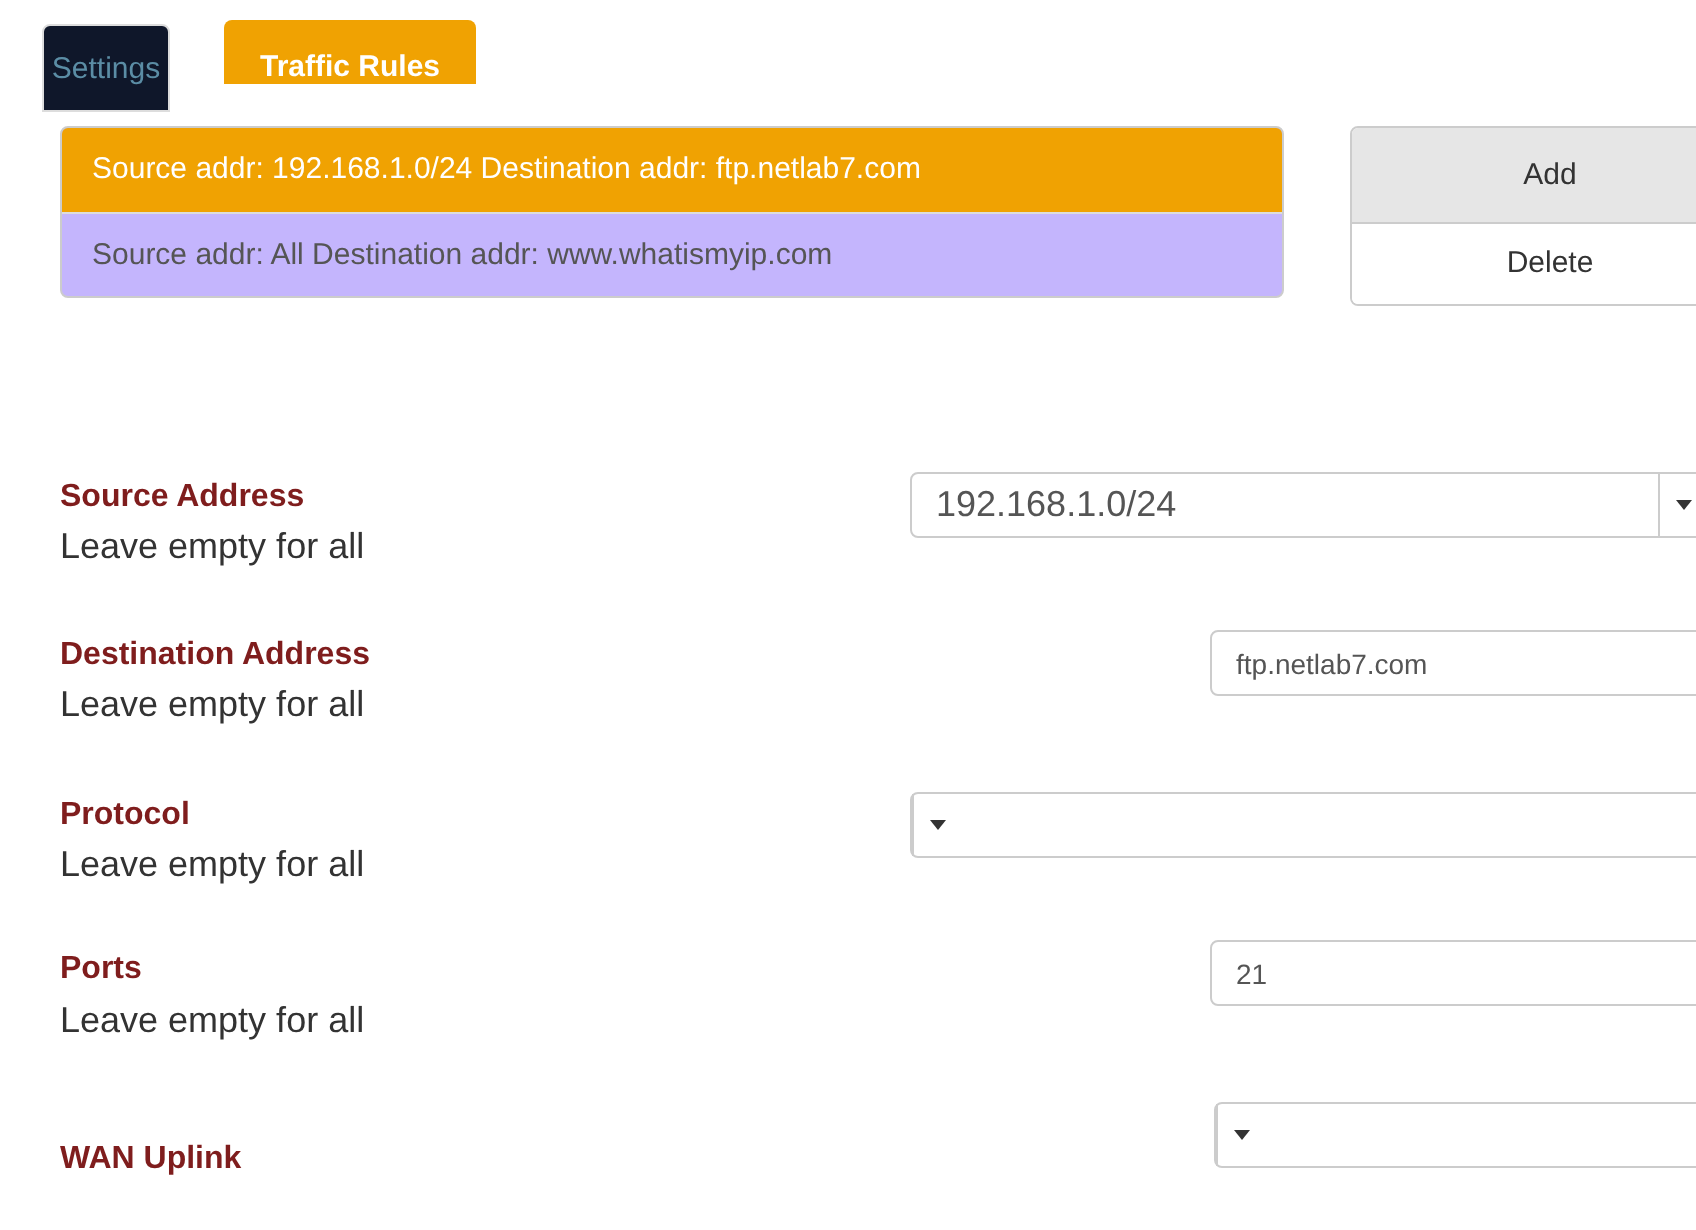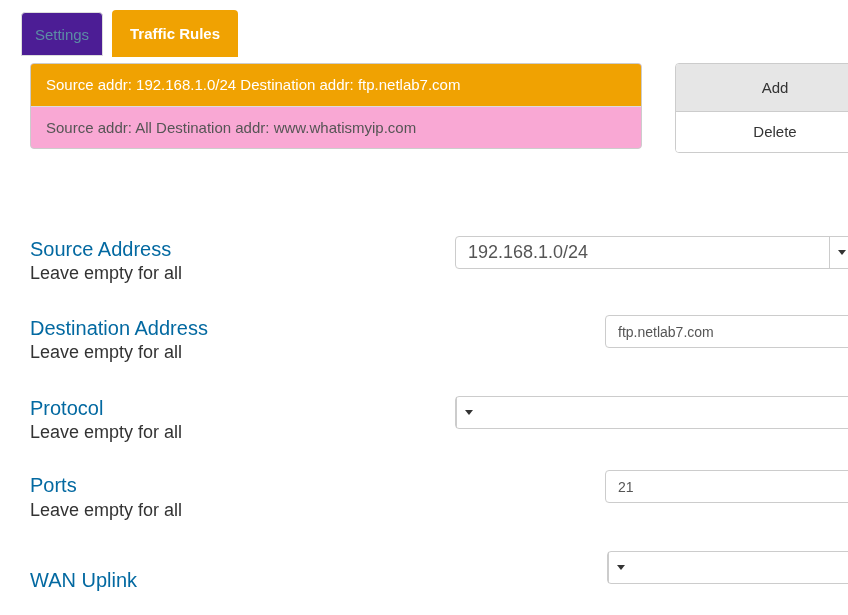--- a/index.html
+++ b/index.html
@@ -12,38 +12,38 @@
   }
   
   .tab {
     position: absolute;
     text-align: center;
     font-size: 15px;
     border-radius: 4px 4px 0 0;
     cursor: pointer;
   }
   .tab-settings {
-    left: 21px; top: 12px; width: 82px; height: 44px;
+    left: 21px; top: 12px; width: 64px; height: 44px;
     line-height: 43px;
-    background: #4c1d95;
+    background: #0f172a;
     border: 1px solid #ddd;
     color: #5b8da5;
   }
   .tab-traffic {
-    left: 112px; top: 10px; width: 126px; height: 47px;
+    left: 112px; top: 10px; width: 126px; height: 32px;
     line-height: 47px;
     background: #f0a202;
     color: #ffffff;
     font-weight: bold;
   }
   
   .rules-list {
     position: absolute;
     left: 30px; top: 63px; width: 612px;
-    background: #f9a8d4;
+    background: #c4b5fd;
     border: 1px solid #ccc;
     border-radius: 4px;
   }
   .rule-item {
     height: 42px; line-height: 42px;
     padding-left: 15px;
     font-size: 15px;
     color: #555;
     border-top: 1px solid #ddd;
     white-space: nowrap;
@@ -75,23 +75,23 @@
     border-bottom: 1px solid #ccc;
   }
   .btn-delete {
     height: 40px; line-height: 40px;
     background: #ffffff;
   }
   
   .field-label {
     position: absolute;
     left: 30px;
-    font-size: 20px;
-    font-weight: normal;
-    color: #0369a1;
+    font-size: 16px;
+    font-weight: bold;
+    color: #7f1d1d;
     line-height: 20px;
   }
   .field-hint {
     position: absolute;
     left: 30px;
     font-size: 18px;
     color: #333;
     line-height: 14px;
   }
   .text-input {

